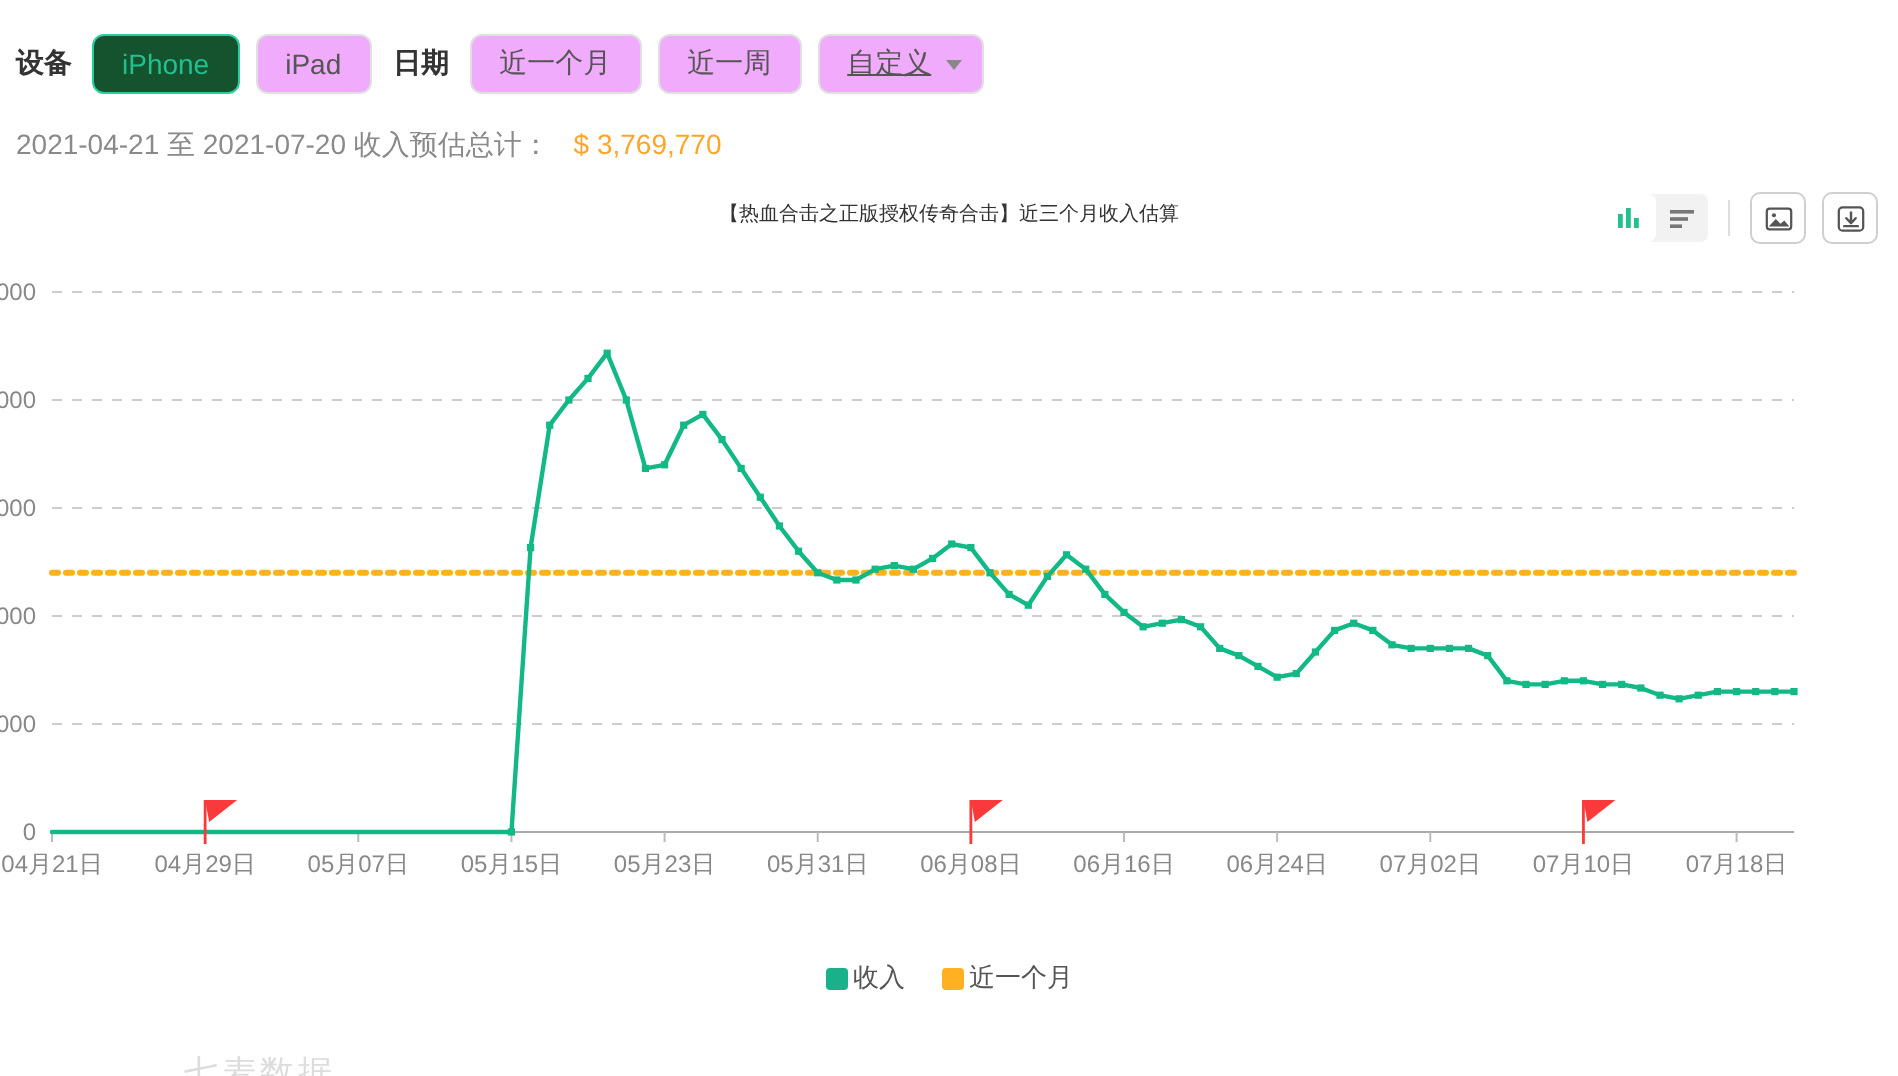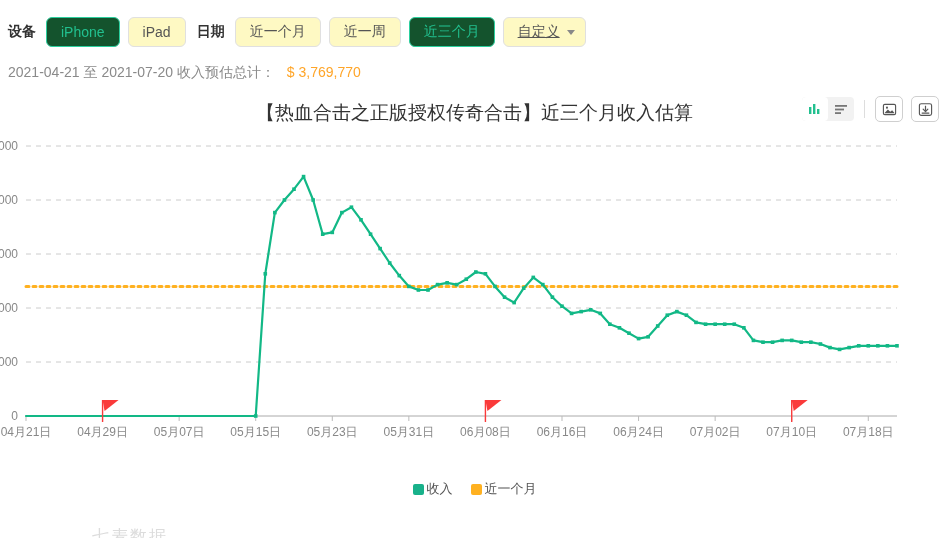--- a/index.html
+++ b/index.html
@@ -33,21 +33,21 @@
   .filter-label.second { margin-left: 3px; text-align: right; }
   .pill {
     display: inline-flex;
     align-items: center;
     justify-content: center;
     height: 30px;
     padding: 0 14px;
     margin-right: 8px;
     border: 1px solid #e0e0e0;
     border-radius: 6px;
-    background: #fef9c3;
+    background: #f0abfc;
     color: #555;
     font-size: 14px;
     cursor: pointer;
     white-space: nowrap;
     box-sizing: border-box;
   }
   .pill.active {
     background: #14532d;
     border-color: #2bcf9e;
     color: #22c08f;
@@ -78,21 +78,21 @@
   .chart-header {
     position: relative;
     height: 40px;
     margin-top: 12px;
   }
   .chart-title {
     position: absolute;
     left: 0; right: 0;
     top: 6px;
     text-align: center;
-    font-size: 19px;
+    font-size: 10px;
     color: #333;
     white-space: nowrap;
   }
   .chart-tools {
     position: absolute;
     right: 10px;
     top: 2px;
     display: flex;
     align-items: center;
     gap: 8px;
@@ -163,21 +163,20 @@
 <body>
 
 <div class="filter-bar">
   <span class="filter-label">设备</span>
   <span class="pill active">iPhone</span>
   <span class="pill">iPad</span>
 
   <span class="filter-label second">日期</span>
   <span class="pill">近一个月</span>
   <span class="pill">近一周</span>
-  <span class="pill active">近三个月</span>
   <span class="pill dropdown">
     <span>自定义</span>
     <i class="caret"></i>
   </span>
 </div>
 
 <div class="summary">
   <span>2021-04-21 至 2021-07-20 收入预估总计：</span>
   <span class="amount">$ 3,769,770</span>
 </div>

